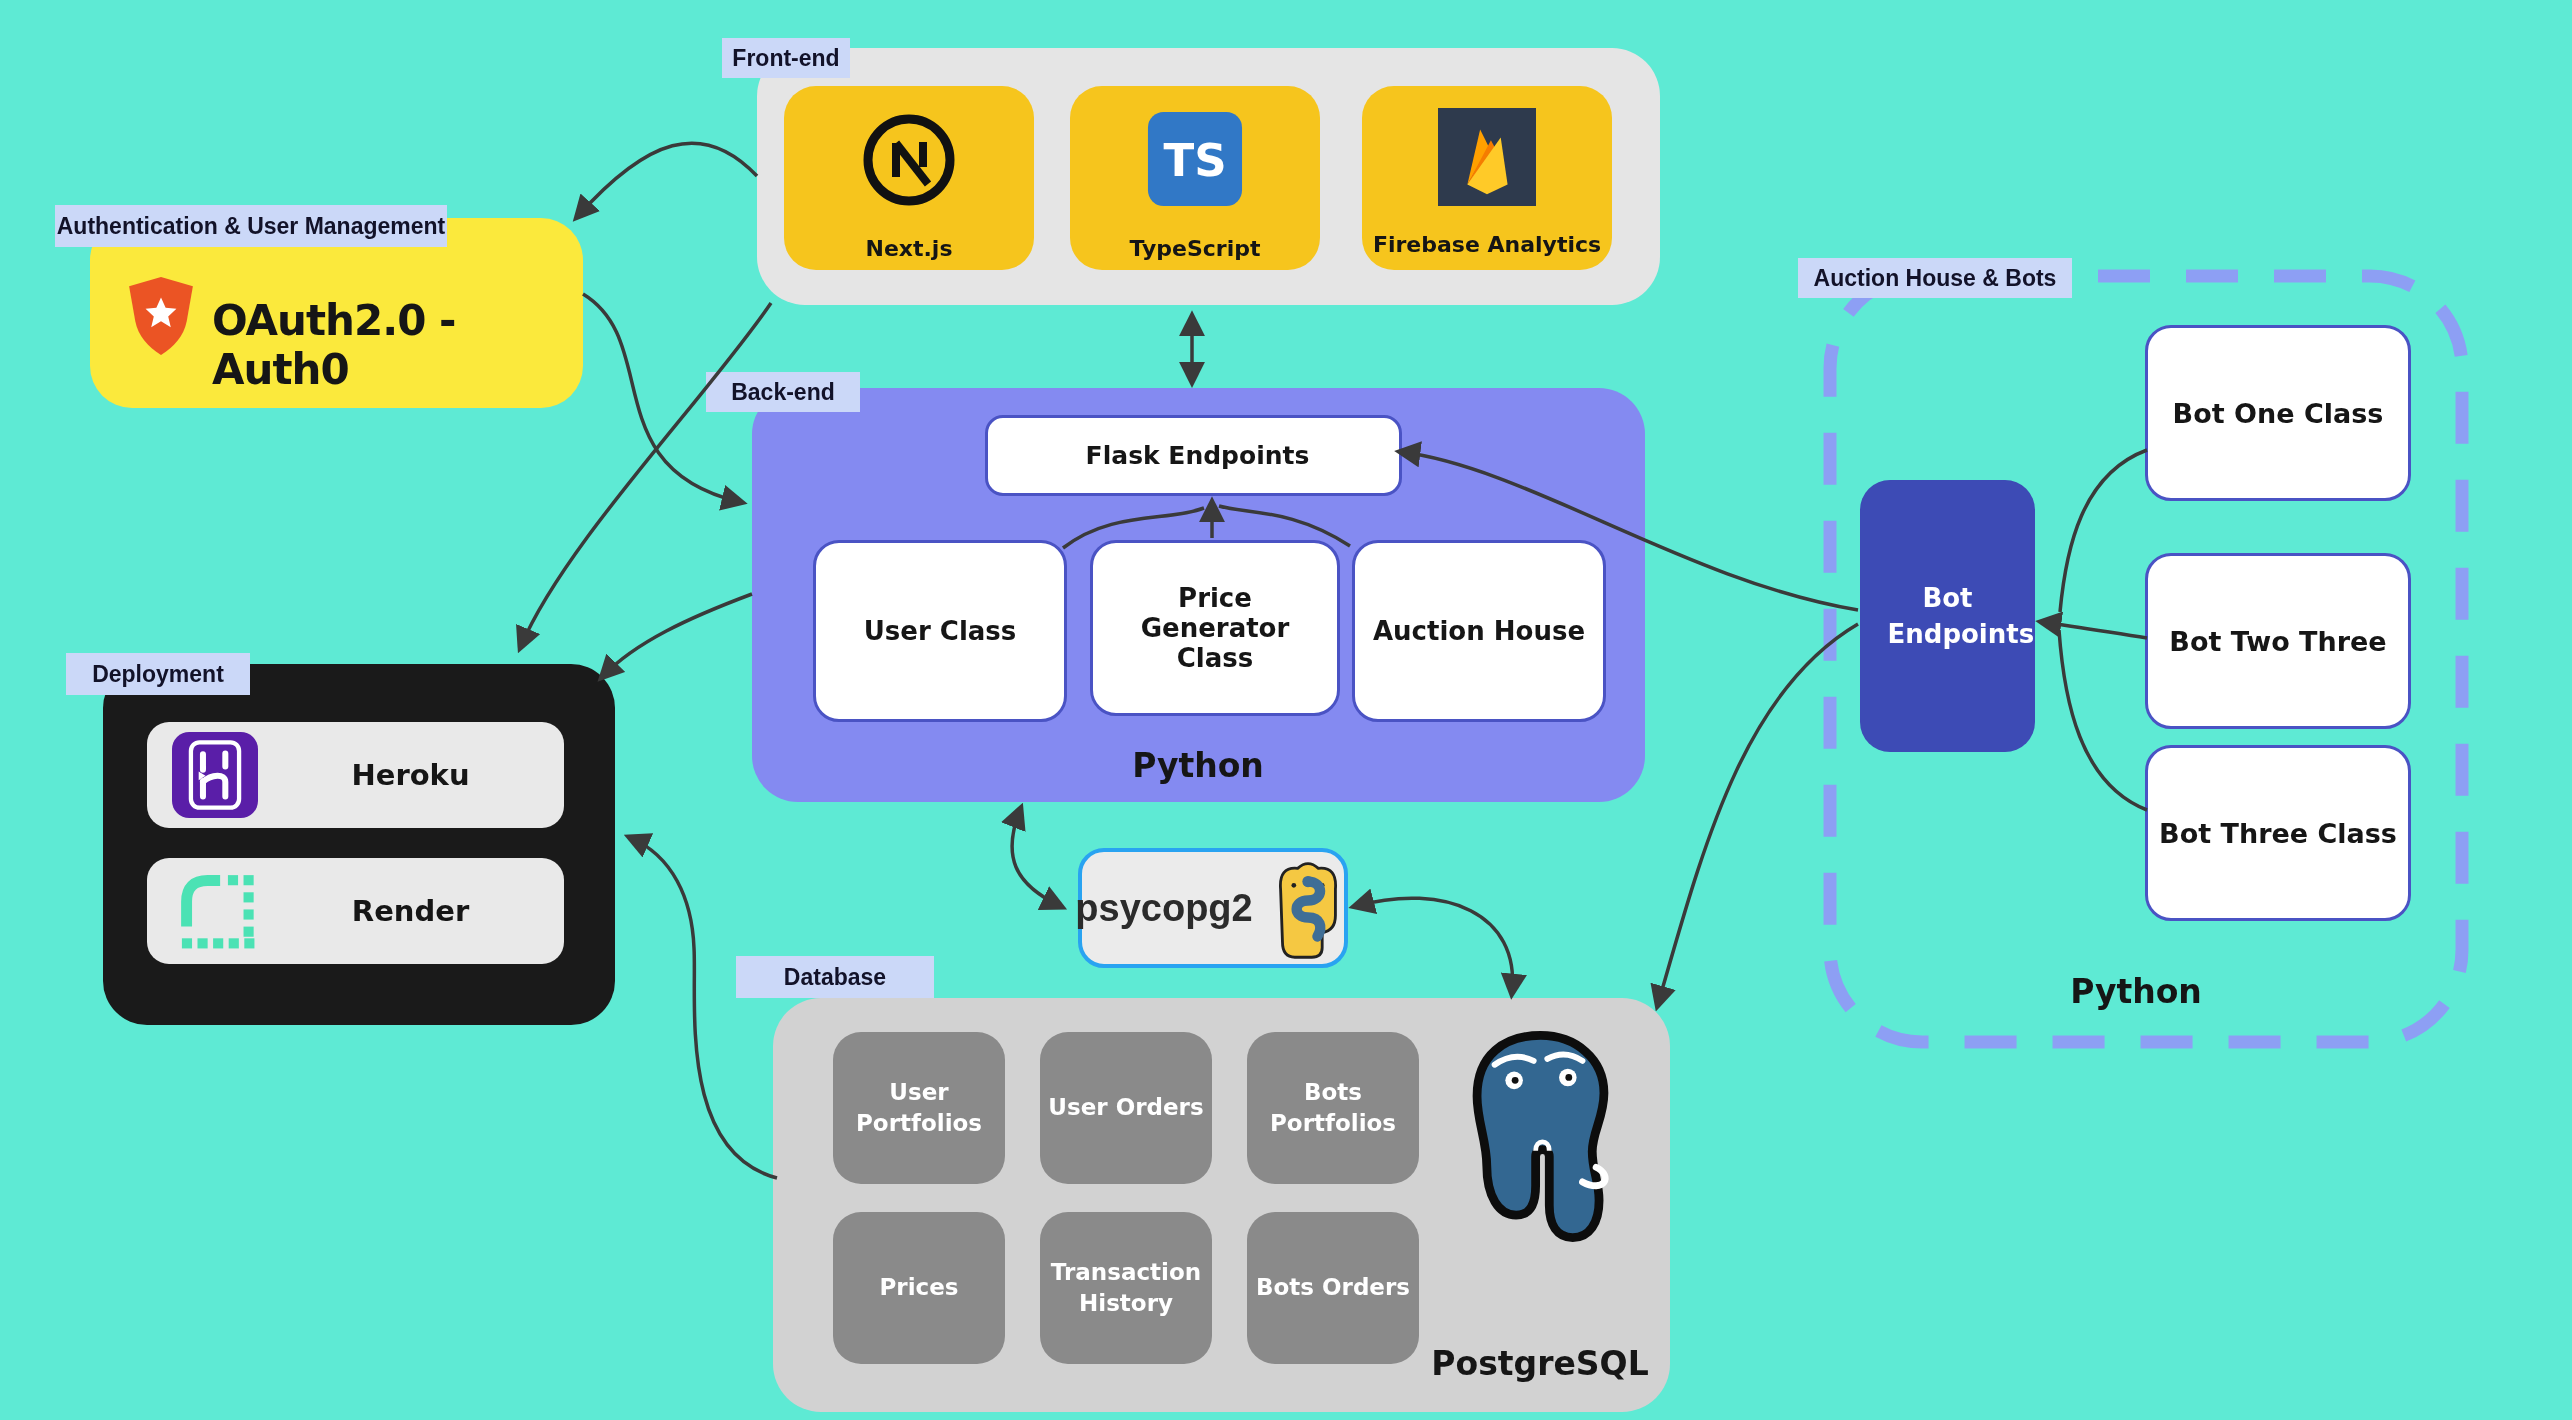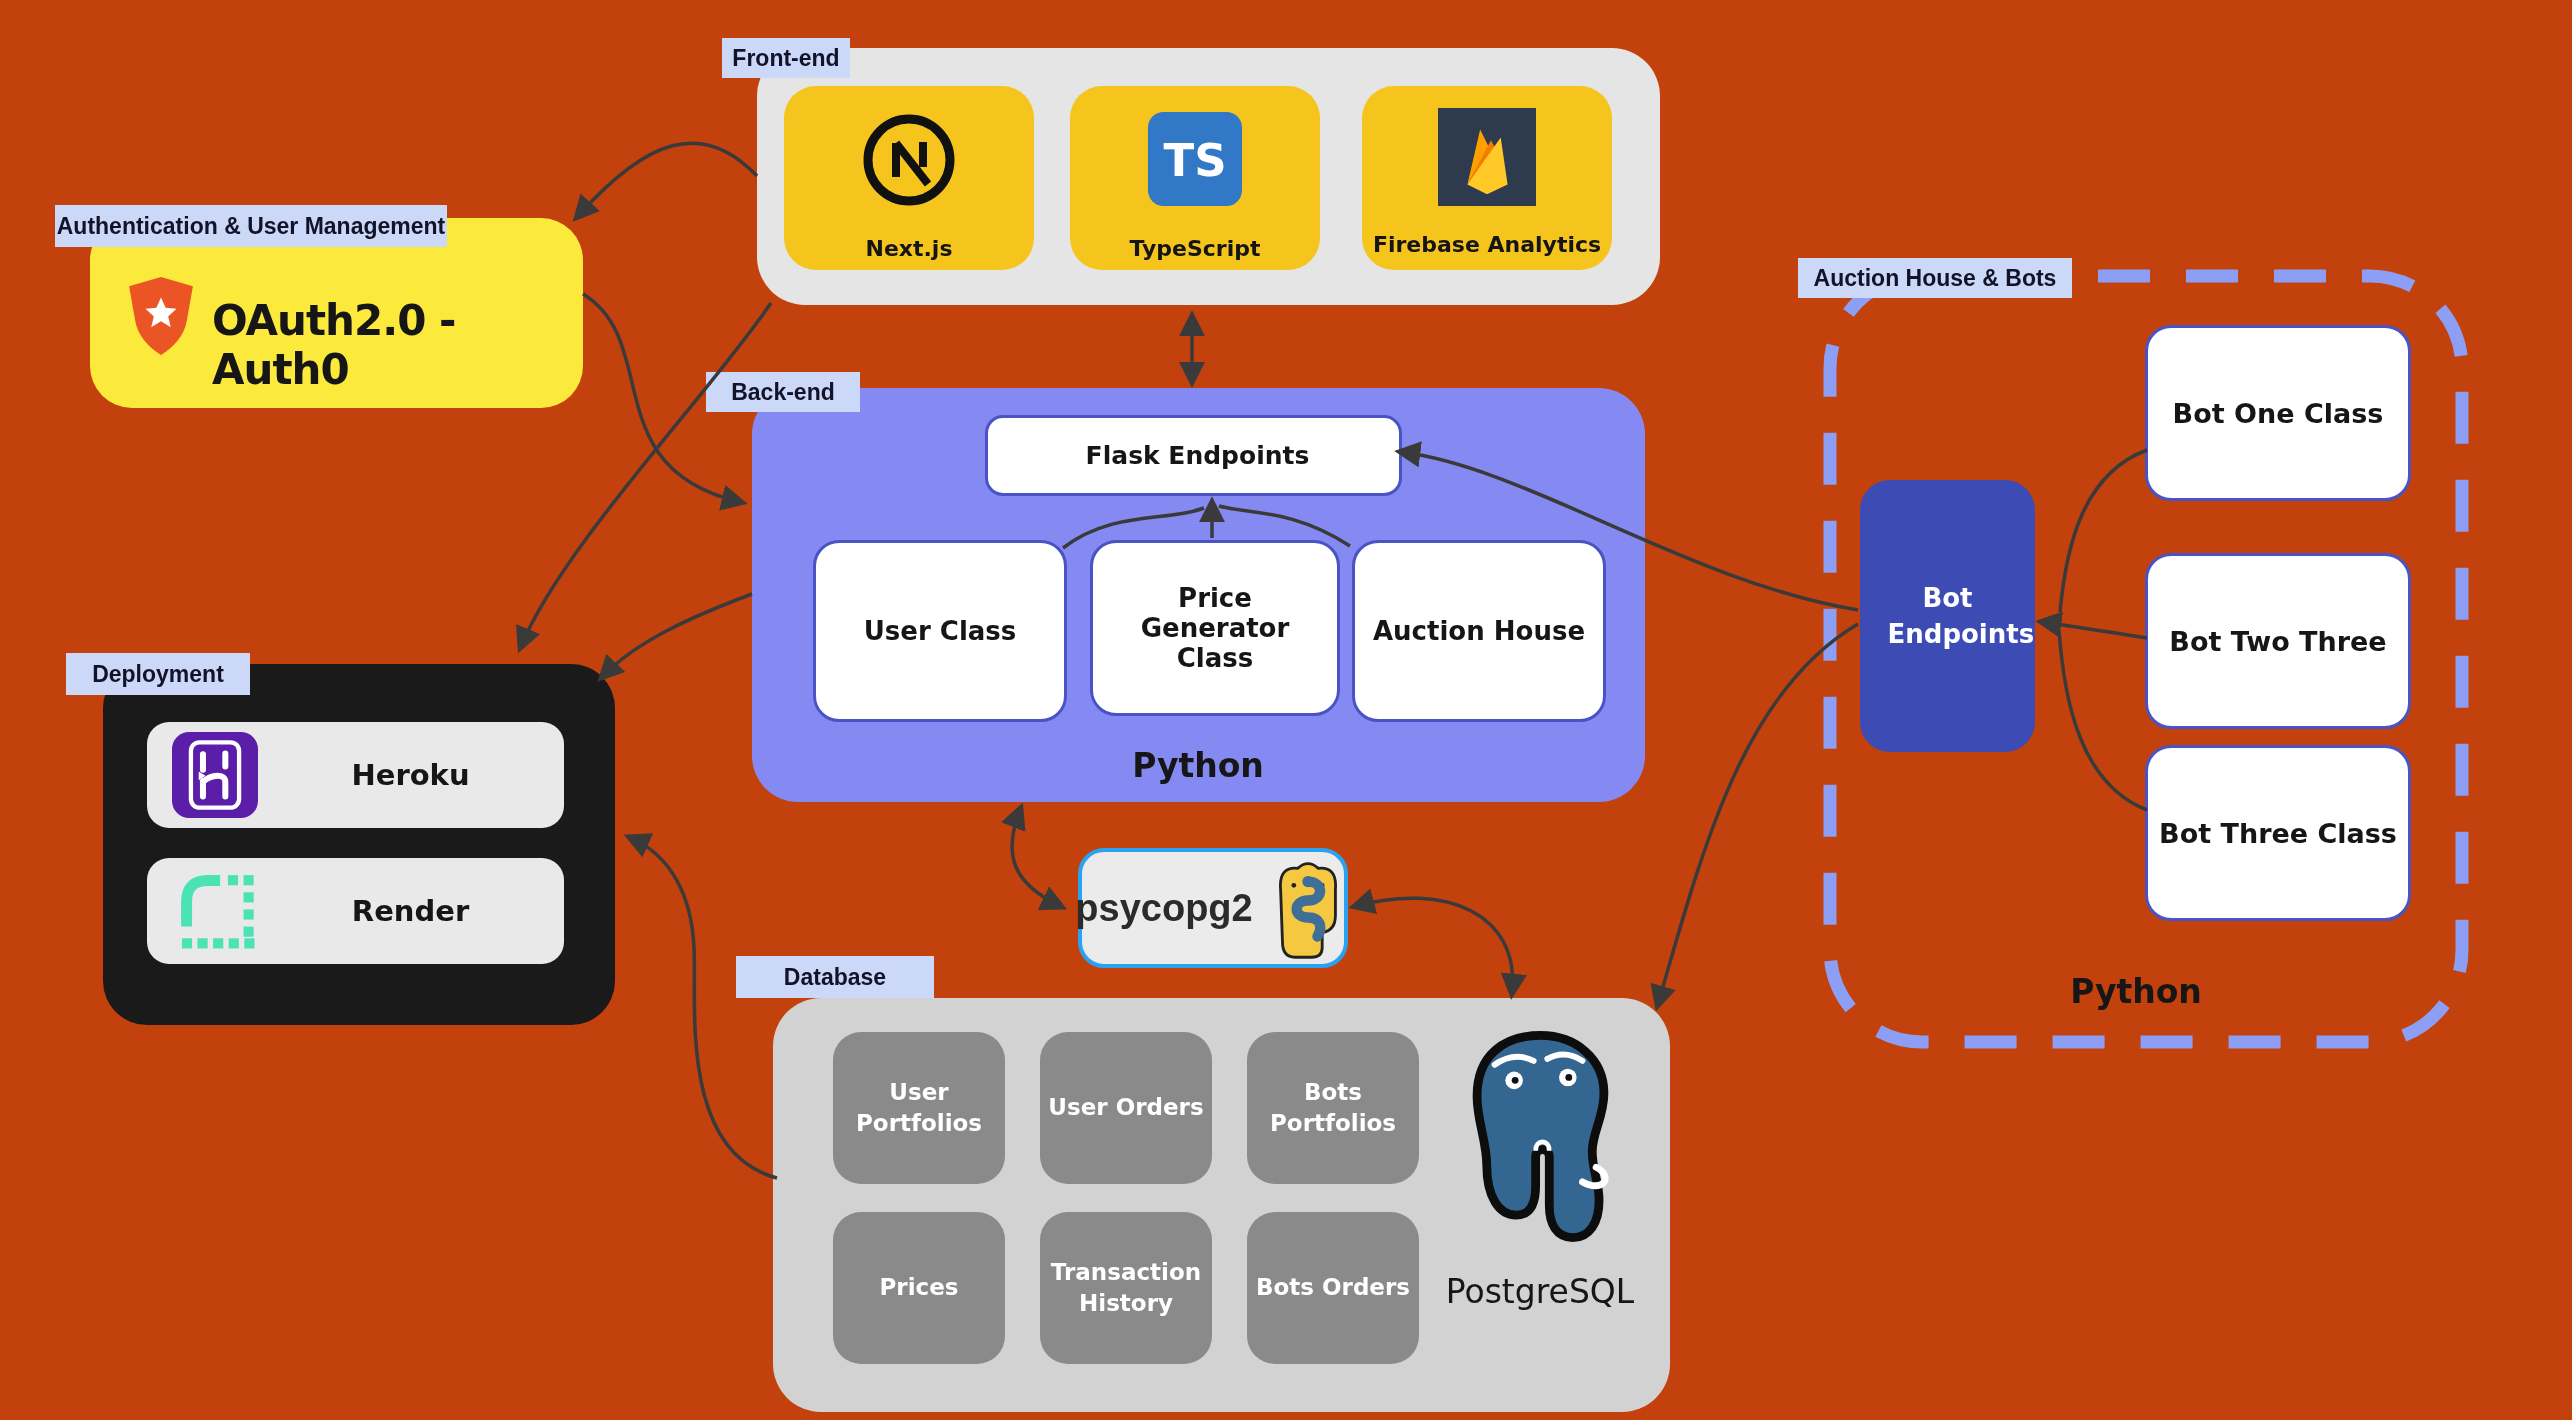--- a/index.html
+++ b/index.html
@@ -1,16 +1,16 @@
 <!DOCTYPE html>
 <html><head>
 <meta charset="utf-8">
 <style>
   html,body{margin:0;padding:0;background:#fff;}
-  .stage{position:relative;width:2572px;height:1420px;background:#c2410c;overflow:hidden;
+  .stage{position:relative;width:2572px;height:1420px;background:#5eead4;overflow:hidden;
          font-family:"DejaVu Sans",sans-serif;color:#171717;}
   .abs{position:absolute;}
   
   .tag{position:absolute;background:#cbd8f8;color:#121229;z-index:6;
        font:bold 23px "Liberation Sans",sans-serif;display:flex;align-items:center;justify-content:center;}
   
   .panel{position:absolute;z-index:1;}
   .round{border-radius:46px;}
   
   .node{position:absolute;display:flex;align-items:center;justify-content:center;text-align:center;
@@ -218,21 +218,21 @@
       <path d="M58,42 Q78,28 98,38" stroke="#ffffff" stroke-width="6" fill="none" stroke-linecap="round"></path>
       <path d="M112,36 Q130,26 148,38" stroke="#ffffff" stroke-width="6" fill="none" stroke-linecap="round"></path>
       <circle cx="78" cy="58" r="9" fill="#ffffff"></circle>
         <circle cx="79" cy="58" r="3.5" fill="#111"></circle>
       <circle cx="133" cy="55" r="9" fill="#ffffff"></circle>
         <circle cx="134" cy="55" r="3.5" fill="#111"></circle>
       <path d="M100,130 C100,118 114,118 114,130" stroke="#ffffff" stroke-width="5" fill="none"></path>
       <path d="M148,162 C170,174 180,156 162,147" stroke="#ffffff" stroke-width="7" fill="none" stroke-linecap="round"></path>
     </svg>
   </span>
-  <div class="abs" style="left:1415px;top:1272px;width:250px;text-align:center;font-weight:normal;font-size:33px;color:#161616;z-index:3;">
+  <div class="abs" style="left:1415px;top:1344px;width:250px;text-align:center;font-weight:bold;font-size:33px;color:#161616;z-index:3;">
     <span>PostgreSQL</span>
   </div>
 
   <svg class="overlay" width="2572" height="1420" viewBox="0 0 2572 1420">
     <defs>
       <marker id="ah" viewBox="0 0 10 10" refX="7" refY="5" markerWidth="7.5" markerHeight="7.5" orient="auto-start-reverse">
         <path d="M0,0 L10,5 L0,10 z" fill="#3a3a3a"></path>
       </marker>
     </defs>
     <path class="ar" d="M 757,176 C 702,118 646,140 578,216" marker-end="url(#ah)"></path>

